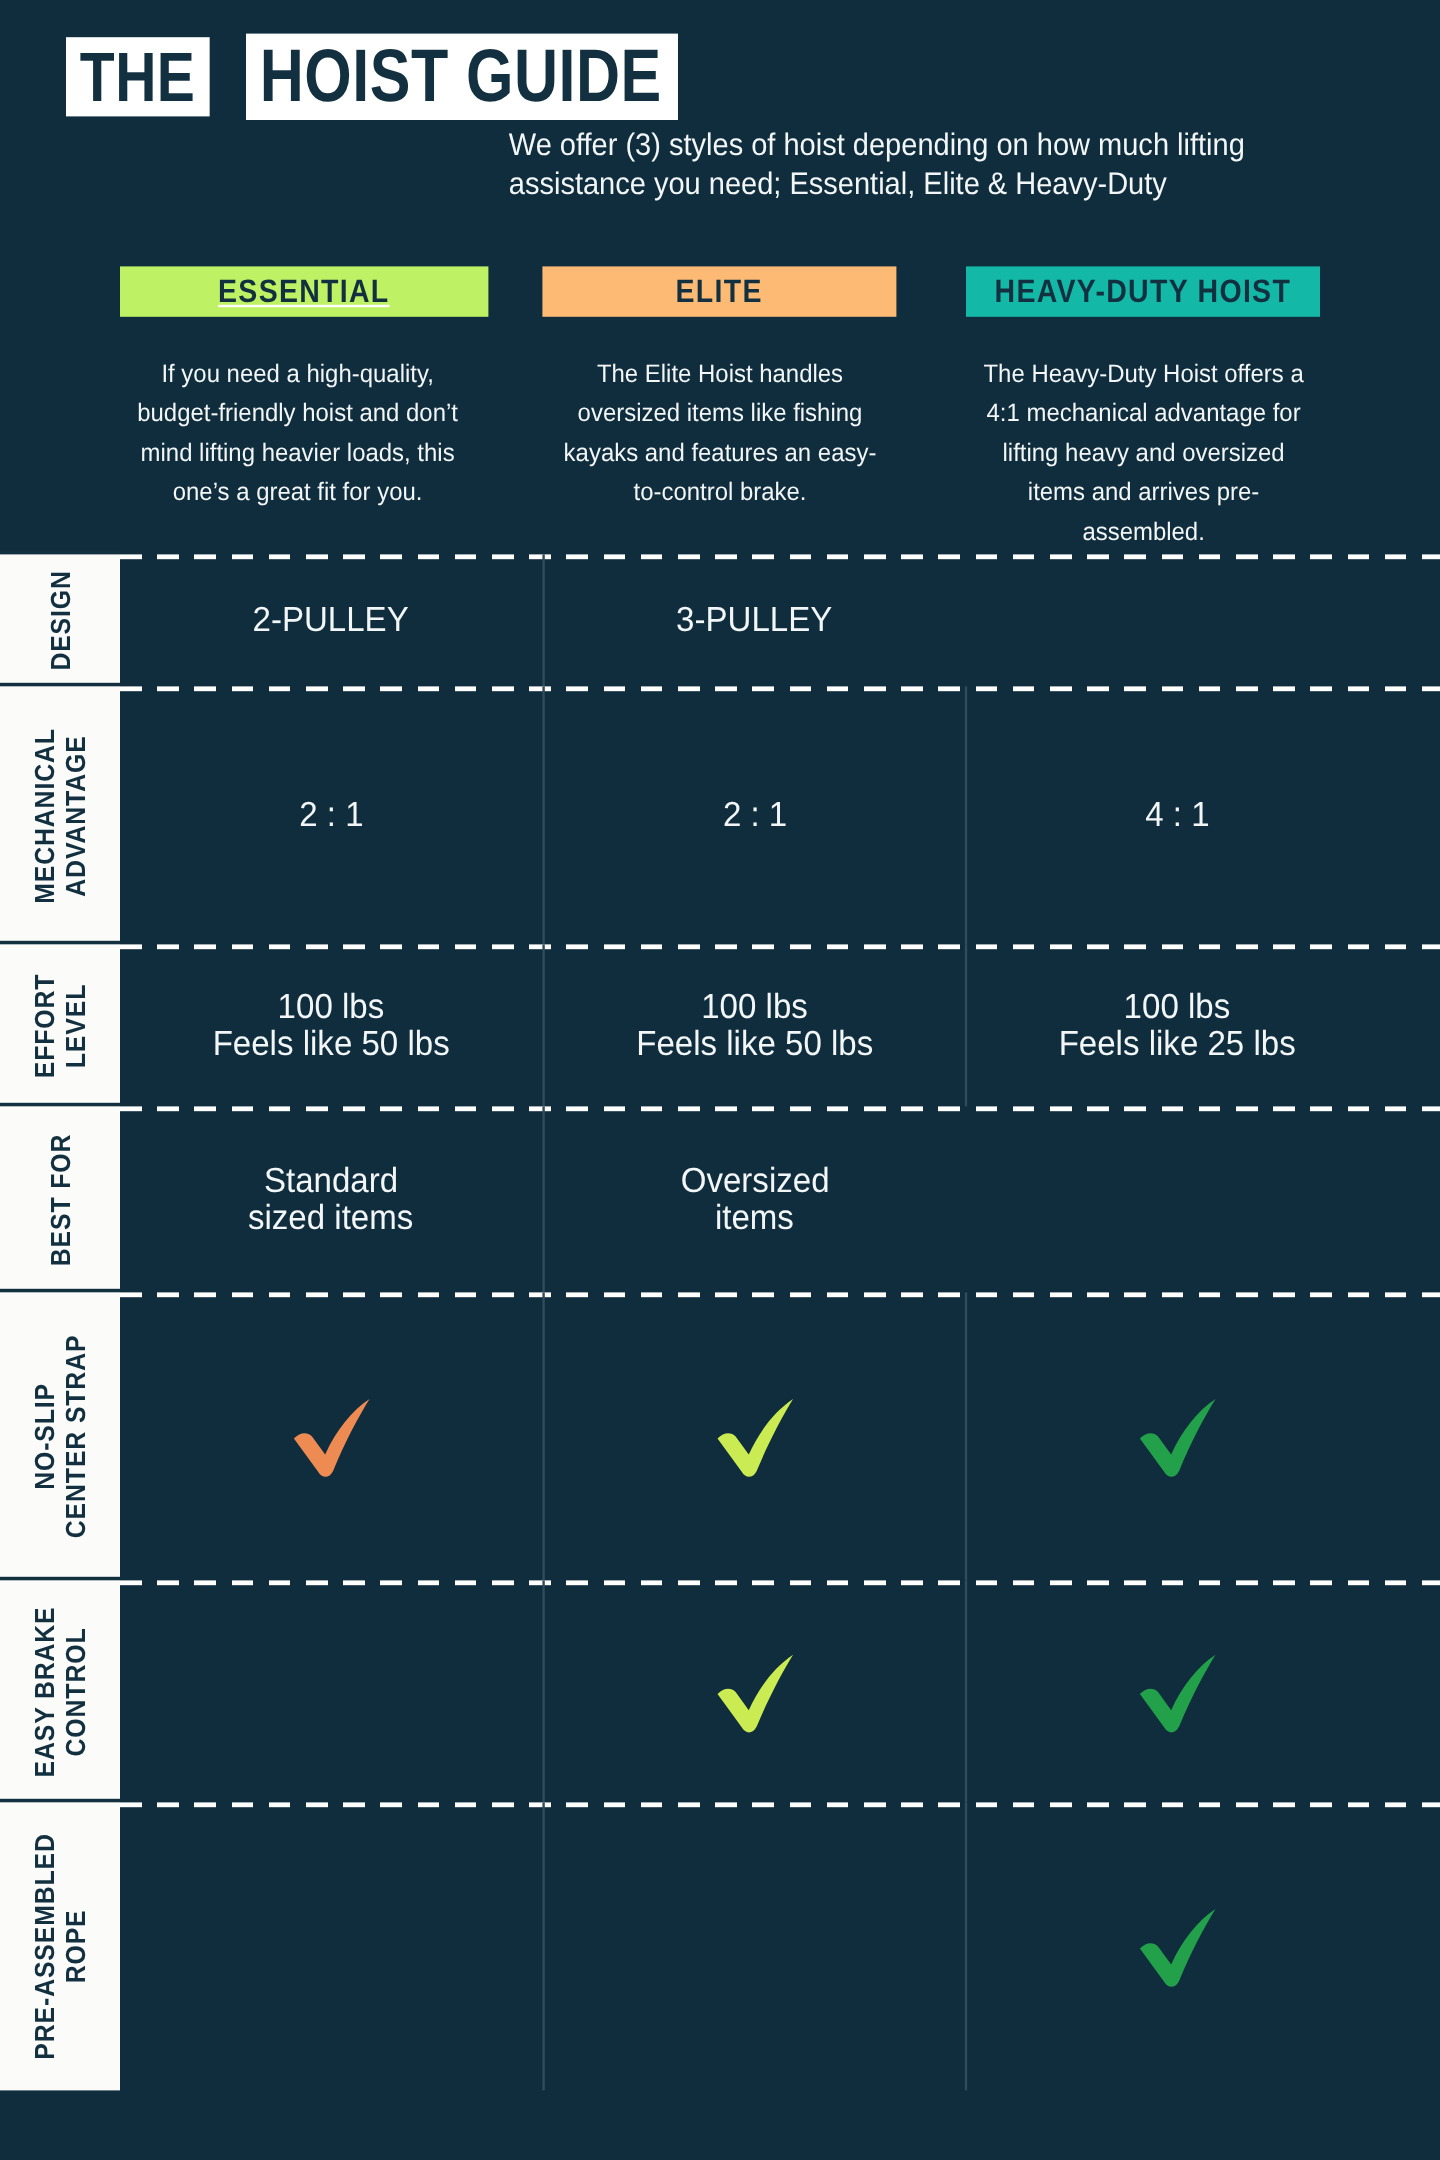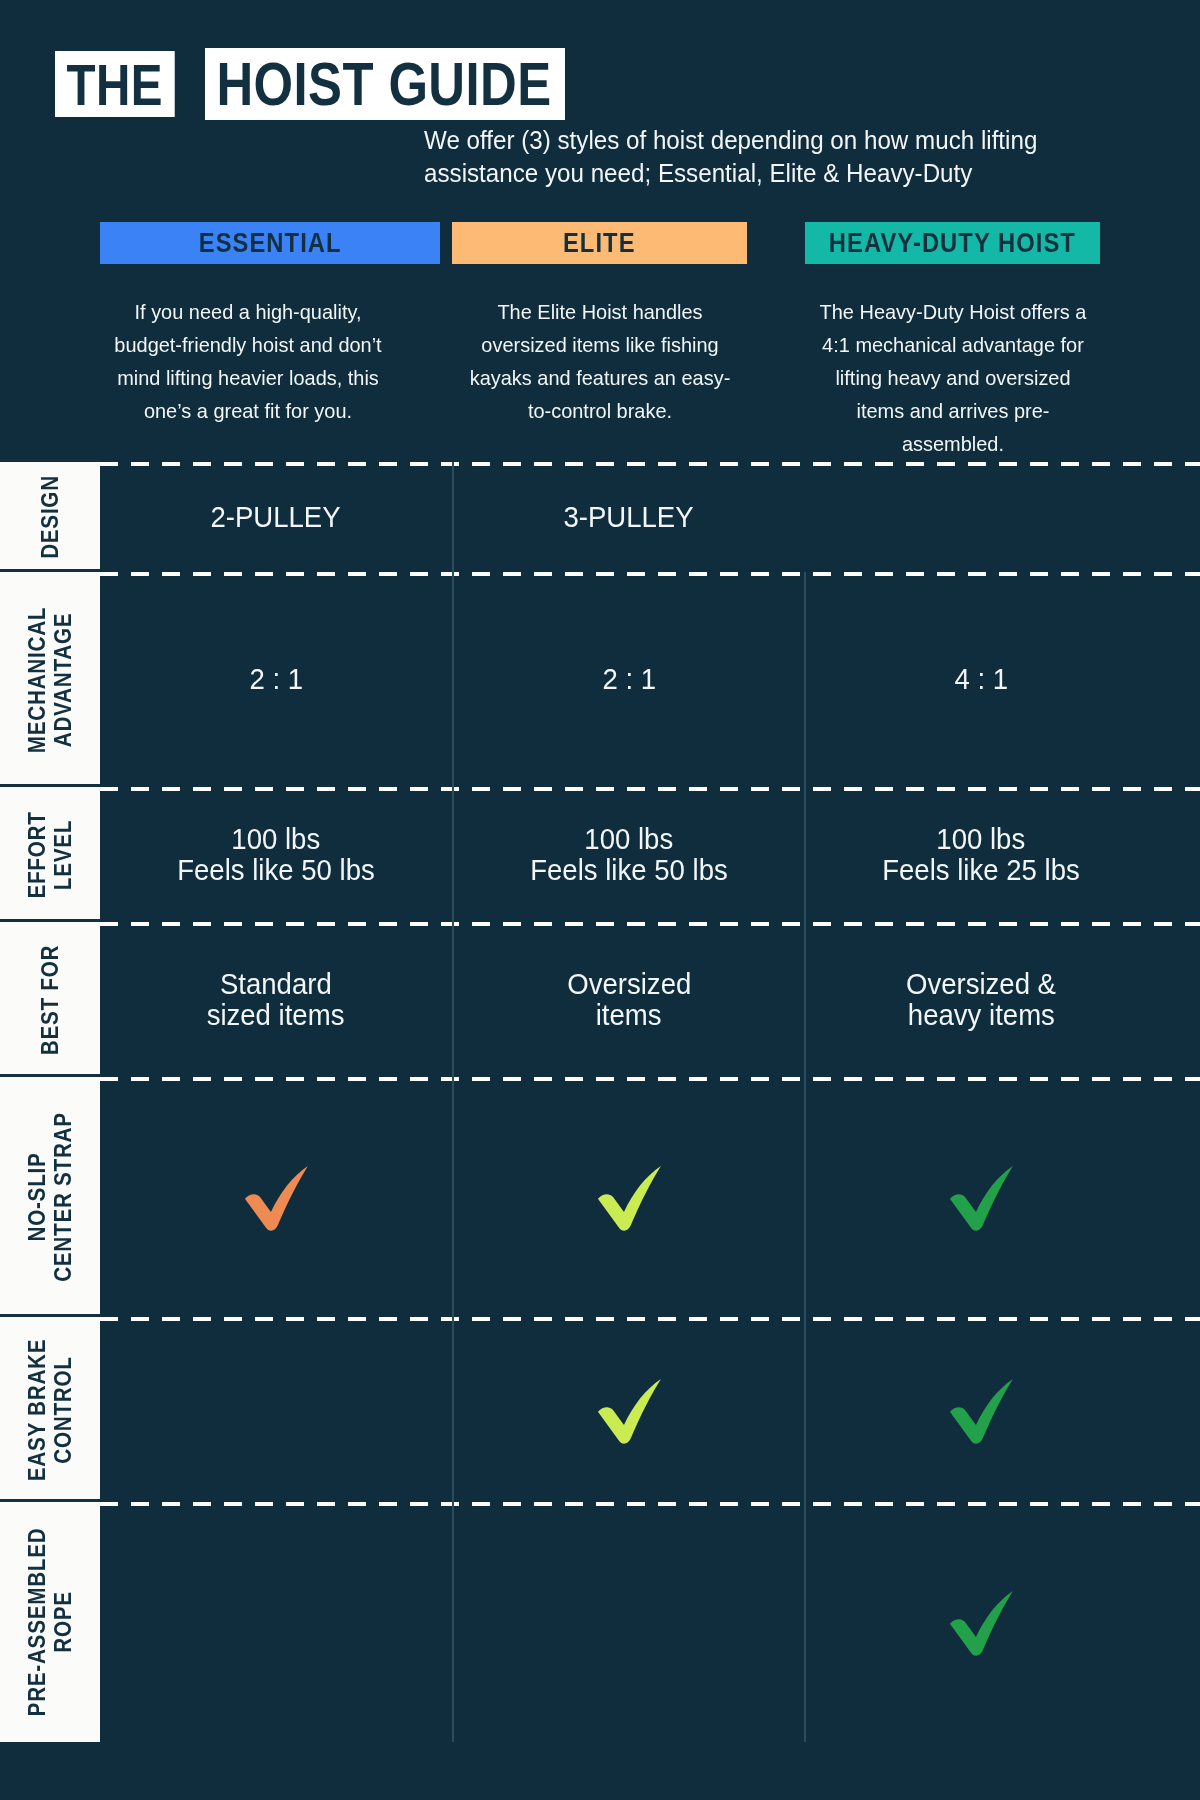--- a/index.html
+++ b/index.html
@@ -4,21 +4,21 @@
 <style>
   * { margin:0; padding:0; box-sizing:border-box; }
   html,body { background:#0f2d3d; }
   body {
     width:1200px; height:1800px; position:relative;
     font-family:"Liberation Sans", sans-serif;
     color:#ffffff; overflow:hidden;
   }
 
   
-  #header { position:absolute; left:0; top:0; width:1168px; height:210px;margin-top:20px; }
+  #header { position:absolute; left:0; top:0; width:1168px; height:210px; }
   .title-block { position:absolute; left:55px; top:26px; }
   .title-the, .title-main {
     background:#ffffff; color:#12303f;
     font-weight:bold; font-family:"Liberation Sans Narrow","Liberation Sans",sans-serif;
     letter-spacing:0.5px; display:inline-block;
     transform:scaleX(0.82); transform-origin:left center;
   }
   .title-the {
     font-size:58px; line-height:60px; padding:4px 14px 2px 14px;
   }
@@ -36,21 +36,21 @@
   
   .colhead {
     position:absolute; height:42px; top:222px;
     display:flex; align-items:center; justify-content:center;
   }
   .colhead span {
     font-family:"Liberation Sans Narrow","Liberation Sans",sans-serif;
     font-weight:bold; font-size:27px; color:#12303f;
     letter-spacing:1.2px; transform:scaleX(0.88);
   }
-  #colhead-0 { left:100px;  width:340px; background:#3b82f6; }
+  #colhead-0 { left:100px;  width:307px; background:#bef264;text-decoration:underline; }
   #colhead-1 { left:452px;  width:295px; background:#fdba74; }
   #colhead-2 { left:805px;  width:295px; background:#14b8a6; }
 
   
   .coldesc {
     position:absolute; top:295px; width:290px;
     text-align:center;
     font-family:"Liberation Sans Narrow","Liberation Sans",sans-serif;
     font-size:21px; line-height:33px; color:#f2f6f7;
     transform:scaleX(0.95);
@@ -202,24 +202,20 @@
       </div>
       <div class="cells">
         <div class="cell">
           <div class="line">Standard</div>
           <div class="line">sized items</div>
         </div>
         <div class="cell">
           <div class="line">Oversized</div>
           <div class="line">items</div>
         </div>
-        <div class="cell">
-          <div class="line">Oversized &amp;</div>
-          <div class="line">heavy items</div>
-        </div>
       </div>
     </div>
     <div class="row" style="height: 240px;">
       <div class="dash"></div>
       <div class="row-sep-white"></div>
       <div class="row-label">
         <div class="row-label-inner">
           <i>NO-SLIP</i>
           <i>CENTER STRAP</i>
         </div>

